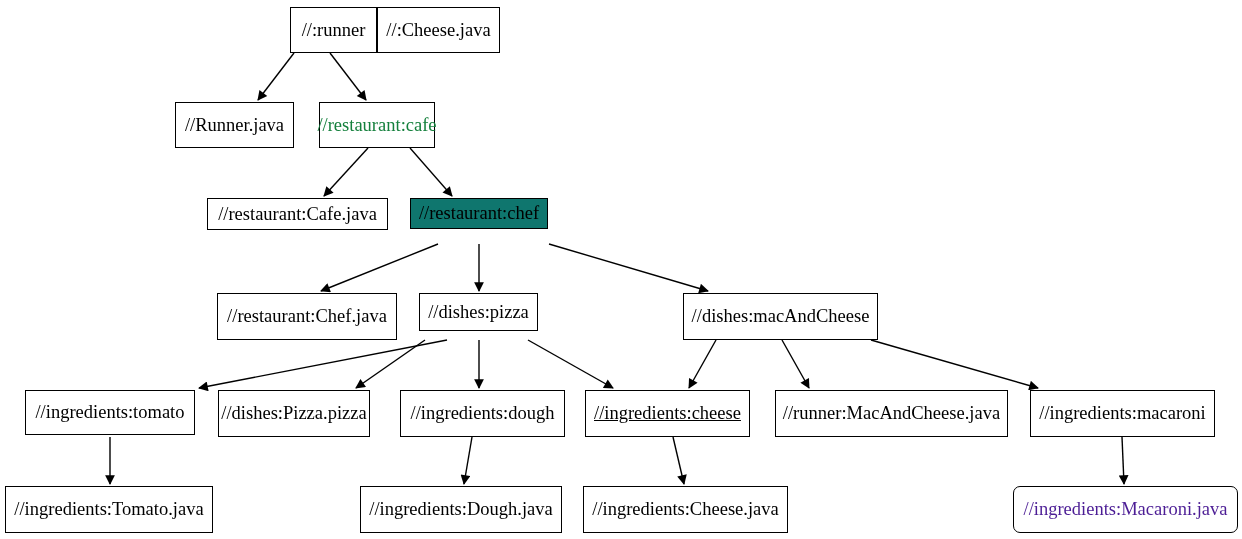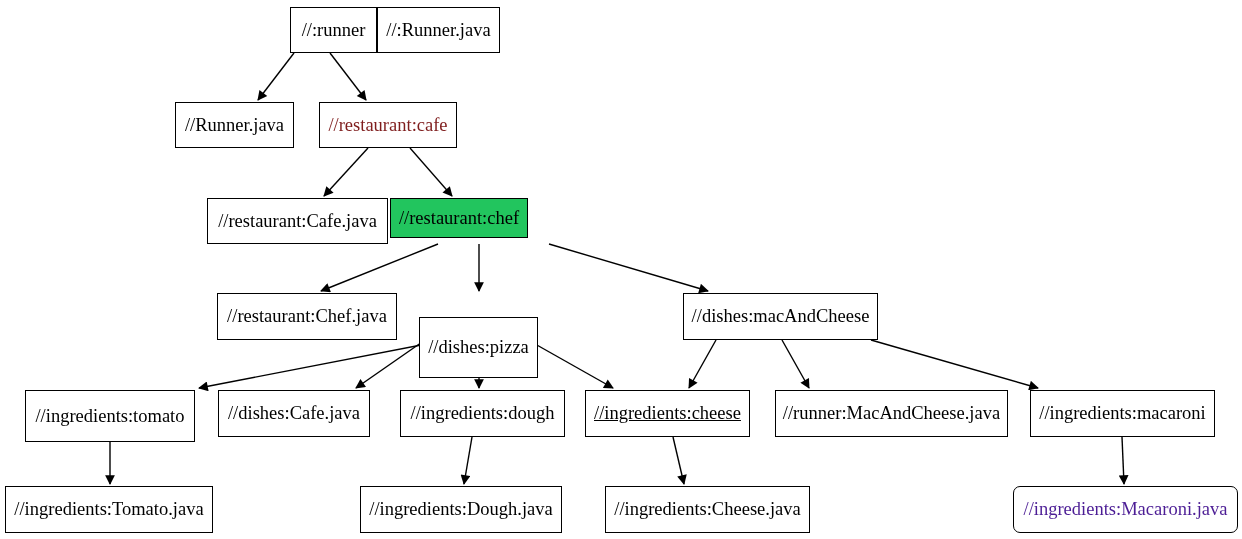--- a/index.html
+++ b/index.html
@@ -67,67 +67,67 @@
       <line x1="110" y1="437" x2="110" y2="484" class="edge" stroke="#000000" marker-end="url(#arrowhead)"></line>
       <line x1="472" y1="437" x2="464" y2="484" class="edge" stroke="#000000" marker-end="url(#arrowhead)"></line>
       <line x1="673" y1="437" x2="684" y2="484" class="edge" stroke="#000000" marker-end="url(#arrowhead)"></line>
       <line x1="1122" y1="437" x2="1124" y2="484" class="edge" stroke="#000000" marker-end="url(#arrowhead)"></line>
     </svg>
   <div id="node-layer">
       <div class="node" style="left: 267px; top: 7px; width: 87px; height: 46px; background: rgb(255, 255, 255); border-color: rgb(0, 0, 0); color: rgb(0, 0, 0); margin-left: 23px;">
         <span>//:runner</span>
       </div>
       <div class="node" style="left: 377px; top: 7px; width: 123px; height: 46px; background: rgb(255, 255, 255); border-color: rgb(0, 0, 0); color: rgb(0, 0, 0);">
-        <span>//:Runner.java</span>
+        <span>//:Cheese.java</span>
       </div>
       <div class="node" style="left: 175px; top: 102px; width: 119px; height: 46px; background: rgb(255, 255, 255); border-color: rgb(0, 0, 0); color: rgb(0, 0, 0);">
         <span>//Runner.java</span>
       </div>
-      <div class="node" style="left: 319px; top: 102px; width: 138px; height: 46px; background: rgb(255, 255, 255); border-color: rgb(0, 0, 0); color: #7f1d1d;">
+      <div class="node" style="left: 319px; top: 102px; width: 116px; height: 46px; background: rgb(255, 255, 255); border-color: rgb(0, 0, 0); color: #15803d;">
         <span>//restaurant:cafe</span>
       </div>
-      <div class="node" style="left: 207px; top: 198px; width: 181px; height: 46px; background: rgb(255, 255, 255); border-color: rgb(0, 0, 0); color: rgb(0, 0, 0);">
+      <div class="node" style="left: 207px; top: 198px; width: 181px; height: 32px; background: rgb(255, 255, 255); border-color: rgb(0, 0, 0); color: rgb(0, 0, 0);">
         <span>//restaurant:Cafe.java</span>
       </div>
-      <div class="node" style="left: 390px; top: 198px; width: 138px; height: 40px; background: #22c55e; border-color: rgb(0, 0, 0); color: rgb(0, 0, 0);">
+      <div class="node" style="left: 410px; top: 198px; width: 138px; height: 31px; background: #0f766e; border-color: rgb(0, 0, 0); color: rgb(0, 0, 0);">
         <span>//restaurant:chef</span>
       </div>
       <div class="node" style="left: 217px; top: 293px; width: 180px; height: 47px; background: rgb(255, 255, 255); border-color: rgb(0, 0, 0); color: rgb(0, 0, 0);">
         <span>//restaurant:Chef.java</span>
       </div>
-      <div class="node" style="left: 419px; top: 293px; width: 119px; height: 61px; background: rgb(255, 255, 255); border-color: rgb(0, 0, 0); color: rgb(0, 0, 0); margin-top: 24px;">
+      <div class="node" style="left: 419px; top: 293px; width: 119px; height: 38px; background: rgb(255, 255, 255); border-color: rgb(0, 0, 0); color: rgb(0, 0, 0);">
         <span>//dishes:pizza</span>
       </div>
       <div class="node" style="left: 683px; top: 293px; width: 195px; height: 47px; background: rgb(255, 255, 255); border-color: rgb(0, 0, 0); color: rgb(0, 0, 0); justify-content: center;">
         <span>//dishes:macAndCheese</span>
       </div>
-      <div class="node" style="left: 25px; top: 390px; width: 170px; height: 52px; background: rgb(255, 255, 255); border-color: rgb(0, 0, 0); color: rgb(0, 0, 0);">
+      <div class="node" style="left: 25px; top: 390px; width: 170px; height: 45px; background: rgb(255, 255, 255); border-color: rgb(0, 0, 0); color: rgb(0, 0, 0);">
         <span>//ingredients:tomato</span>
       </div>
       <div class="node" style="left: 218px; top: 390px; width: 152px; height: 47px; background: rgb(255, 255, 255); border-color: rgb(0, 0, 0); color: rgb(0, 0, 0);">
-        <span>//dishes:Cafe.java</span>
+        <span>//dishes:Pizza.pizza</span>
       </div>
       <div class="node" style="left: 400px; top: 390px; width: 165px; height: 47px; background: rgb(255, 255, 255); border-color: rgb(0, 0, 0); color: rgb(0, 0, 0);">
         <span>//ingredients:dough</span>
       </div>
       <div class="node" style="left: 585px; top: 390px; width: 165px; height: 47px; background: rgb(255, 255, 255); border-color: rgb(0, 0, 0); color: rgb(0, 0, 0); text-decoration: underline;">
         <span>//ingredients:cheese</span>
       </div>
       <div class="node" style="left: 775px; top: 390px; width: 233px; height: 47px; background: rgb(255, 255, 255); border-color: rgb(0, 0, 0); color: rgb(0, 0, 0);">
         <span>//runner:MacAndCheese.java</span>
       </div>
       <div class="node" style="left: 1030px; top: 390px; width: 185px; height: 47px; background: rgb(255, 255, 255); border-color: rgb(0, 0, 0); color: rgb(0, 0, 0);">
         <span>//ingredients:macaroni</span>
       </div>
       <div class="node" style="left: 5px; top: 486px; width: 208px; height: 47px; background: rgb(255, 255, 255); border-color: rgb(0, 0, 0); color: rgb(0, 0, 0); text-align: right;">
         <span>//ingredients:Tomato.java</span>
       </div>
       <div class="node" style="left: 360px; top: 486px; width: 202px; height: 47px; background: rgb(255, 255, 255); border-color: rgb(0, 0, 0); color: rgb(0, 0, 0);">
         <span>//ingredients:Dough.java</span>
       </div>
-      <div class="node" style="left: 583px; top: 486px; width: 205px; height: 47px; background: rgb(255, 255, 255); border-color: rgb(0, 0, 0); color: rgb(0, 0, 0); margin-left: 22px;">
+      <div class="node" style="left: 583px; top: 486px; width: 205px; height: 47px; background: rgb(255, 255, 255); border-color: rgb(0, 0, 0); color: rgb(0, 0, 0);">
         <span>//ingredients:Cheese.java</span>
       </div>
       <div class="node" style="left: 1013px; top: 486px; width: 225px; height: 47px; background: rgb(255, 255, 255); border-color: rgb(0, 0, 0); color: #4c1d95; border-radius: 7px;">
         <span>//ingredients:Macaroni.java</span>
       </div>
     </div>
 </div>
 
 </body></html>

